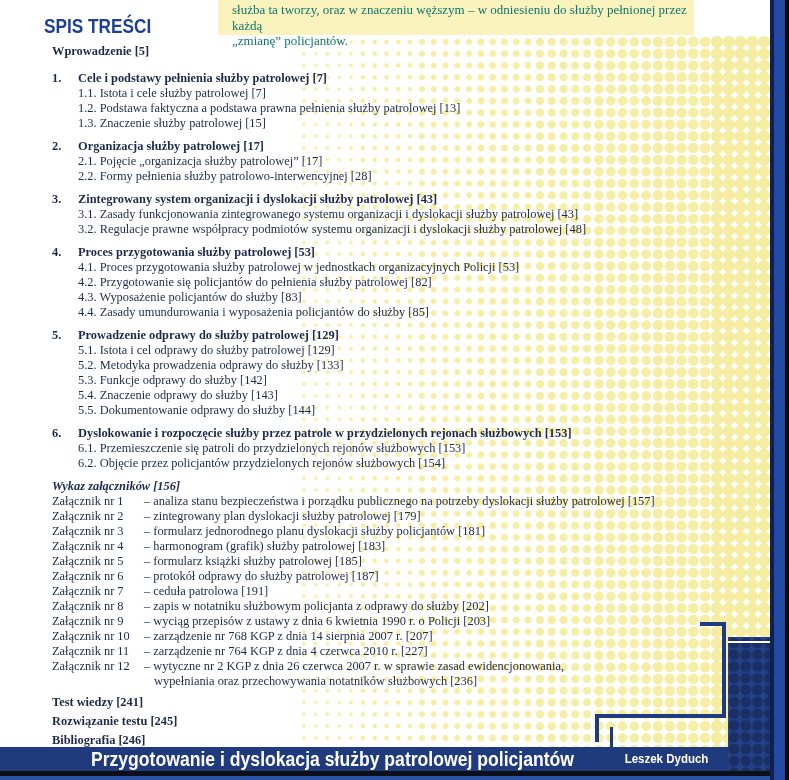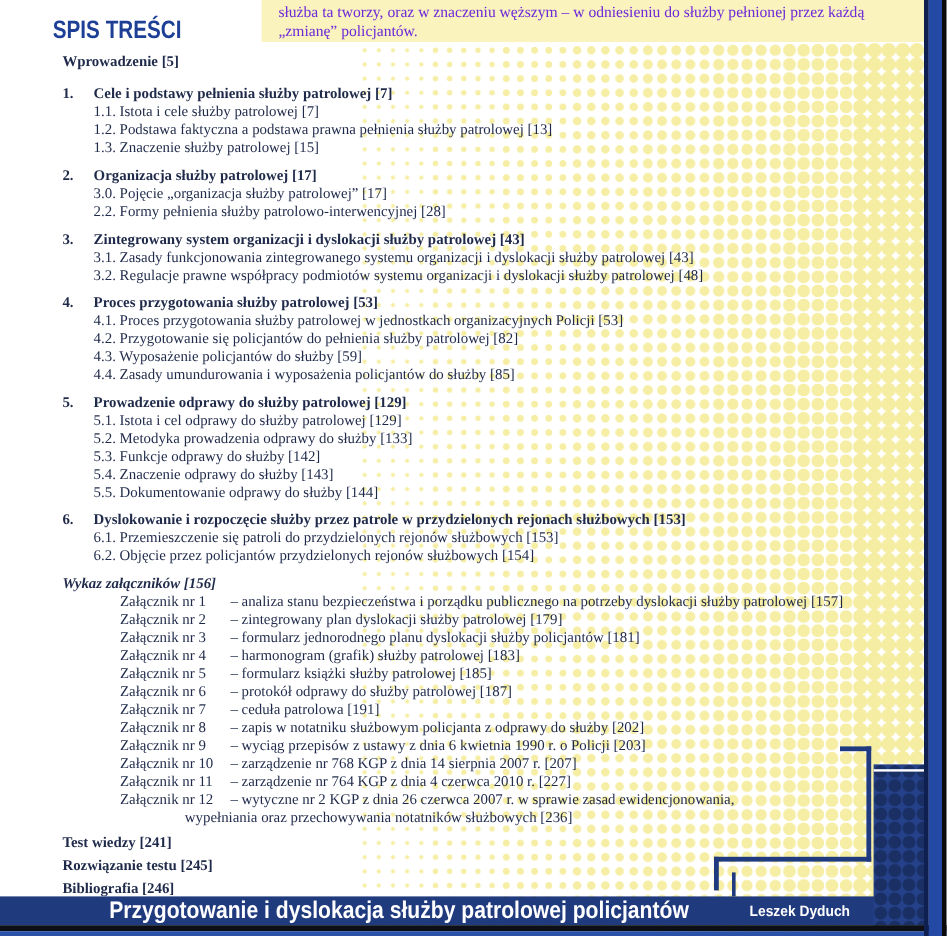--- a/index.html
+++ b/index.html
@@ -13,40 +13,40 @@
   .band:nth-child(1){left:0;  background-image:radial-gradient(circle at 5.9px 5.9px,#f6eea4 1.4px,rgba(246,238,164,0) 2.0px);}
   .band:nth-child(2){left:59px; background-image:radial-gradient(circle at 5.9px 5.9px,#f6eea4 2.0px,rgba(246,238,164,0) 2.6px);}
   .band:nth-child(3){left:118px;background-image:radial-gradient(circle at 5.9px 5.9px,#f6eea4 2.6px,rgba(246,238,164,0) 3.2px);}
   .band:nth-child(4){left:177px;background-image:radial-gradient(circle at 5.9px 5.9px,#f6eea4 3.2px,rgba(246,238,164,0) 3.8px);}
   .band:nth-child(5){left:236px;background-image:radial-gradient(circle at 5.9px 5.9px,#f6eea4 3.8px,rgba(246,238,164,0) 4.4px);}
   .band:nth-child(6){left:295px;background-image:radial-gradient(circle at 5.9px 5.9px,#f6eea4 4.4px,rgba(246,238,164,0) 5.0px);}
   .band:nth-child(7){left:354px;background-image:radial-gradient(circle at 5.9px 5.9px,#f6eea4 5.0px,rgba(246,238,164,0) 5.6px);}
   .band:nth-child(8){left:413px;background-image:radial-gradient(circle at 5.9px 5.9px,#f5eda2 5.7px,rgba(245,237,162,0) 6.3px);}
   
   #intro-note{
-    position:absolute;left:218px;top:0;width:552px;height:35px;background:#faf3bd;z-index:2;
-    padding:2px 0 0 14px;box-sizing:border-box;font-size:13px;line-height:15.5px;color:#6d28d9;
+    position:absolute;left:218px;top:0;width:476px;height:35px;background:#faf3bd;z-index:2;
+    padding:2px 0 0 14px;box-sizing:border-box;font-size:13px;line-height:15.5px;color:#0f766e;
   }
   
   #toc-title{
     position:absolute;left:44px;top:14px;z-index:3;color:#1e3f96;
     font-family:"Liberation Sans", sans-serif;font-weight:bold;font-size:21px;
     transform:scaleX(0.82);transform-origin:left center;white-space:nowrap;letter-spacing:0;
   }
   
   #toc{position:absolute;left:52px;top:44px;width:722px;z-index:3;font-size:12.4px;line-height:15px;}
   .toc-intro{font-weight:bold;margin:0 0 12px 0;}
   .chapter{margin:0 0 8px 0;}
   .ch-head{display:flex;font-weight:bold;}
   .ch-num{flex:0 0 26px;}
   .ch-items{padding-left:26px;}
   .attach{margin-top:4px;}
   .attach-head{font-weight:bold;font-style:italic;}
   .attach-row{display:flex;}
-  .attach-label{flex:0 0 92px;margin-left:48px;}
+  .attach-label{flex:0 0 92px;}
   .attach-desc{flex:1;}
   .attach-cont{padding-left:102px;}
   .closing{margin-top:6px;}
   .closing div{margin-bottom:4px;font-weight:bold;line-height:15px;}
   
   #corner-square{
     position:absolute;left:728px;top:637px;width:42px;height:134px;z-index:7;
     background-color:#24418a;
     background-image:radial-gradient(circle at 5.9px 5.9px,#1a2f63 5px,rgba(26,47,99,0) 5.7px);
     background-size:11.8px 11.8px;
@@ -110,21 +110,21 @@
         <div>1.3. Znaczenie służby patrolowej [15]</div>
       </div>
     </div>
 
     <div class="chapter">
       <div class="ch-head">
         <span class="ch-num">2.</span>
         <span>Organizacja służby patrolowej [17]</span>
       </div>
       <div class="ch-items">
-        <div>3.0. Pojęcie „organizacja służby patrolowej” [17]</div>
+        <div>2.1. Pojęcie „organizacja służby patrolowej” [17]</div>
         <div>2.2. Formy pełnienia służby patrolowo-interwencyjnej [28]</div>
       </div>
     </div>
 
     <div class="chapter">
       <div class="ch-head">
         <span class="ch-num">3.</span>
         <span>Zintegrowany system organizacji i dyslokacji służby patrolowej [43]</span>
       </div>
       <div class="ch-items">
@@ -134,21 +134,21 @@
     </div>
 
     <div class="chapter">
       <div class="ch-head">
         <span class="ch-num">4.</span>
         <span>Proces przygotowania służby patrolowej [53]</span>
       </div>
       <div class="ch-items">
         <div>4.1. Proces przygotowania służby patrolowej w jednostkach organizacyjnych Policji [53]</div>
         <div>4.2. Przygotowanie się policjantów do pełnienia służby patrolowej [82]</div>
-        <div>4.3. Wyposażenie policjantów do służby [59]</div>
+        <div>4.3. Wyposażenie policjantów do służby [83]</div>
         <div>4.4. Zasady umundurowania i wyposażenia policjantów do służby [85]</div>
       </div>
     </div>
 
     <div class="chapter">
       <div class="ch-head">
         <span class="ch-num">5.</span>
         <span>Prowadzenie odprawy do służby patrolowej [129]</span>
       </div>
       <div class="ch-items">

